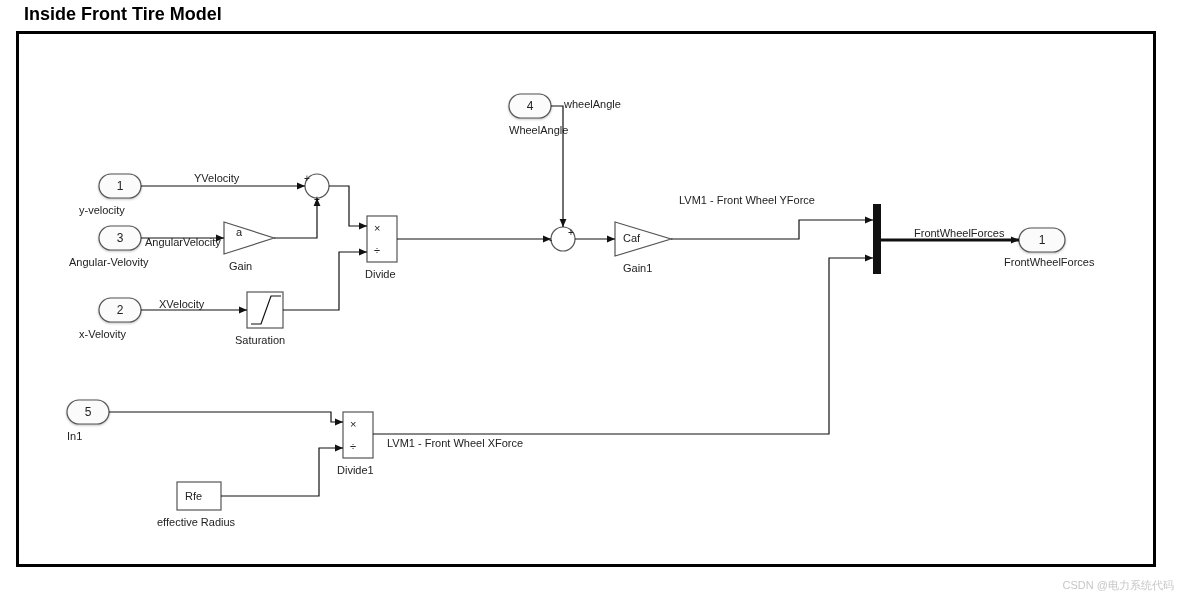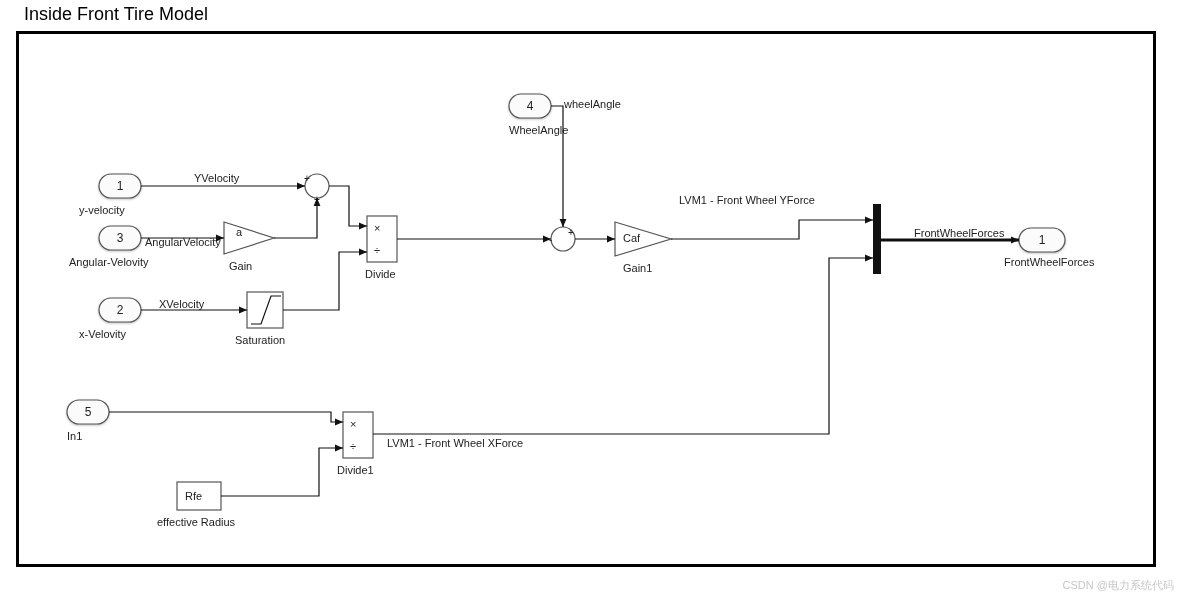--- a/index.html
+++ b/index.html
@@ -10,21 +10,21 @@
     color: #000;
   }
   .page {
     width: 1184px;
     height: 595px;
     position: relative;
     box-sizing: border-box;
     padding: 4px 16px;
   }
   .title {
-    font-weight: 400;
+    font-weight: 700;
     font-size: 18px;
     margin: 0 0 6px 8px;
   }
   .canvas {
     position: relative;
     width: 1140px;
     height: 536px;
     border: 3px solid #000;
     background: #fff;
     box-sizing: border-box;

